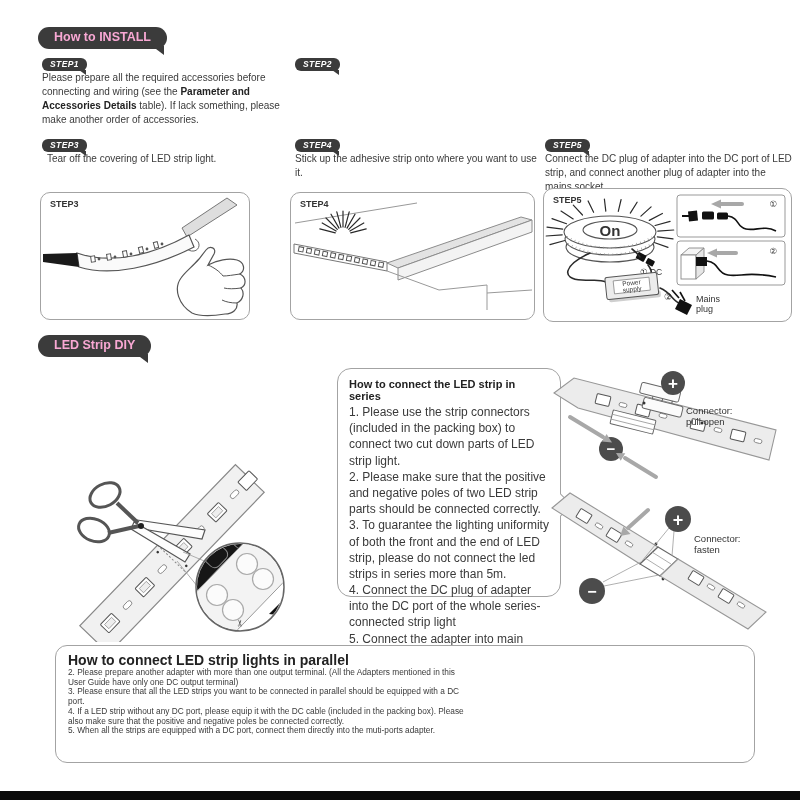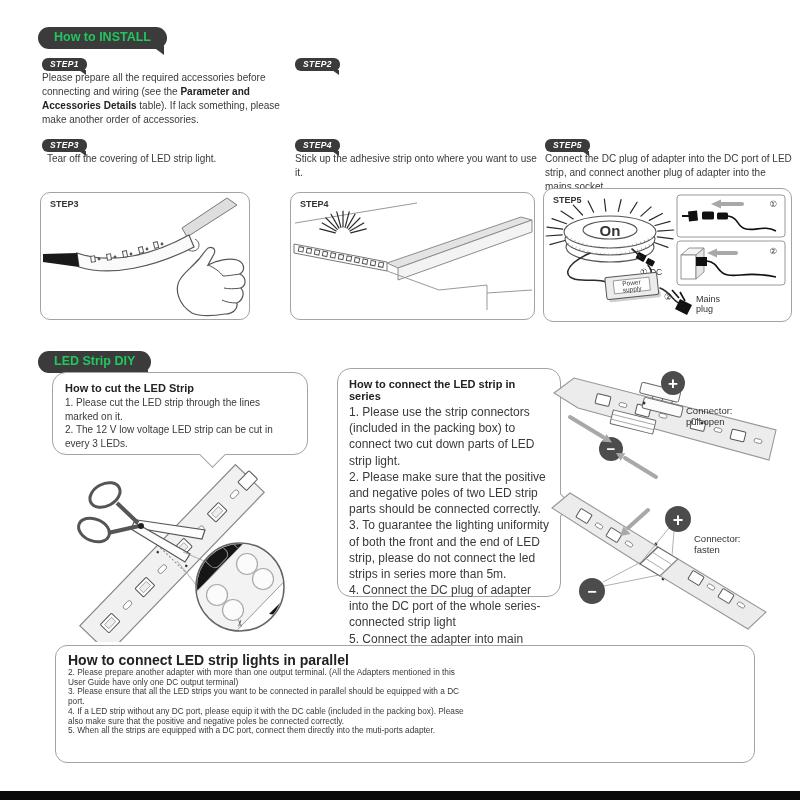--- a/index.html
+++ b/index.html
@@ -1,19 +1,19 @@
 <!DOCTYPE html>
 <html><head>
 <meta charset="utf-8">
 <style>
   html,body{margin:0;padding:0;background:#fff;}
   .page{position:relative;width:800px;height:800px;background:#fff;overflow:hidden;
         font-family:"Liberation Sans","DejaVu Sans",sans-serif;color:#3a3a3a;}
   
-  .hbadge{position:absolute;background:#3b3b3b;color:#22c55e;font-weight:bold;font-size:12.5px;
+  .hbadge{position:absolute;background:#3b3b3b;color:#f9a8d4;font-weight:bold;font-size:12.5px;
           padding:4px 16px 5px;border-radius:12px;line-height:1;}
   .hbadge::after{content:"";position:absolute;right:3px;bottom:-6px;width:0;height:0;
           border-left:12px solid transparent;border-top:9px solid #3b3b3b;}
   
   .sbadge{position:absolute;background:#3b3b3b;color:#fff;font-weight:bold;font-style:italic;
           font-size:8.5px;letter-spacing:.4px;padding:2px 8px 2px;border-radius:6px;line-height:1;}
   .sbadge::after{content:"";position:absolute;right:1px;bottom:-4px;width:0;height:0;
           border-left:7px solid transparent;border-top:5px solid #3b3b3b;}
   .step-text{position:absolute;font-size:10px;line-height:1.4;margin:0;color:#3a3a3a;}
   .step-text b{color:#222;}
@@ -214,28 +214,22 @@
         <polygon points="163,64 173,59.5 173,68.5" class="arrowhead"></polygon>
         <polygon points="137,66 145,59 160,59 152,66" fill="#f4f4f4" stroke="#888" stroke-width="0.9"></polygon>
         <rect x="137" y="66" width="15" height="24" fill="#fff" stroke="#888" stroke-width="0.9"></rect>
         <polygon points="152,66 160,59 160,83 152,90" fill="#e6e6e6" stroke="#888" stroke-width="0.9"></polygon>
         <rect x="152" y="68" width="11" height="9" fill="#111"></rect>
         <path d="M163,72 C176,74 172,84 184,86 C196,88 204,82 232,88" stroke="#111" stroke-width="1.6" fill="none"></path>
       </g>
     </svg>
   </div>
 
-  <div class="hbadge" style="left:38px;top:335px;margin-top:16px;"><span>LED Strip DIY</span></div>
-
-  <div class="bubble" style="left:52px;top:372px;width:256px;height:83px;padding:9px 12px;">
-    <div class="tail tail-down"></div>
-    <p class="title">How to cut the LED Strip</p>
-    <p class="line">1. Please cut the LED strip through the lines marked on it.</p>
-    <p class="line">2. The 12 V low voltage LED strip can be cut in every 3 LEDs.</p>
-  </div>
+  <div class="hbadge" style="left:38px;top:335px;"><span>LED Strip DIY</span></div>
+
 
   <div class="bubble series" style="left:337px;top:368px;width:224px;height:229px;padding:9px 11px;">
     <div class="tail tail-right"></div>
     <p class="title">How to connect the LED strip in series</p>
     <p class="line">1. Please use the strip connectors (included in the packing box) to connect two cut down parts of LED strip light.</p>
     <p class="line">2. Please make sure that the positive and negative poles of two LED strip parts should be connected correctly.</p>
     <p class="line">3. To guarantee the lighting uniformity of both the front and the end of LED strip, please do not connect the led strips in series more than 5m.</p>
     <p class="line">4. Connect the DC plug of adapter into the DC port of the whole series-connected strip light</p>
     <p class="line">5. Connect the adapter into main sockets to power it on.</p>
   </div>

